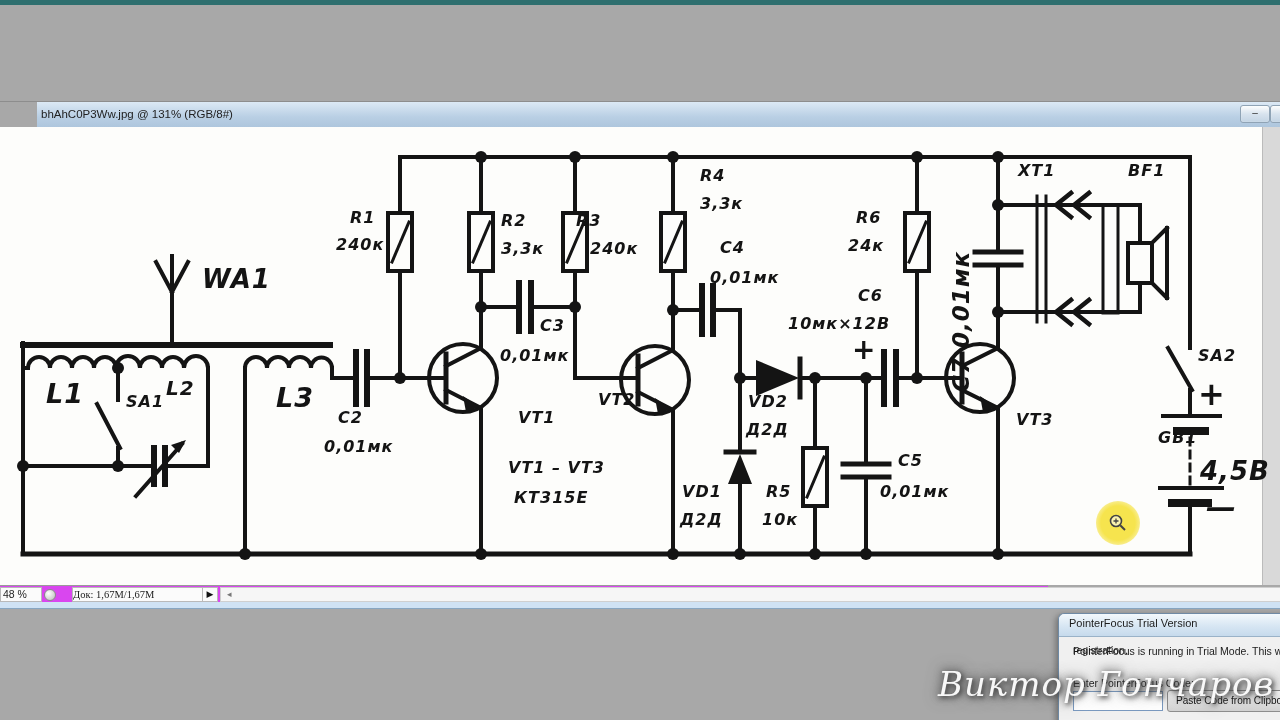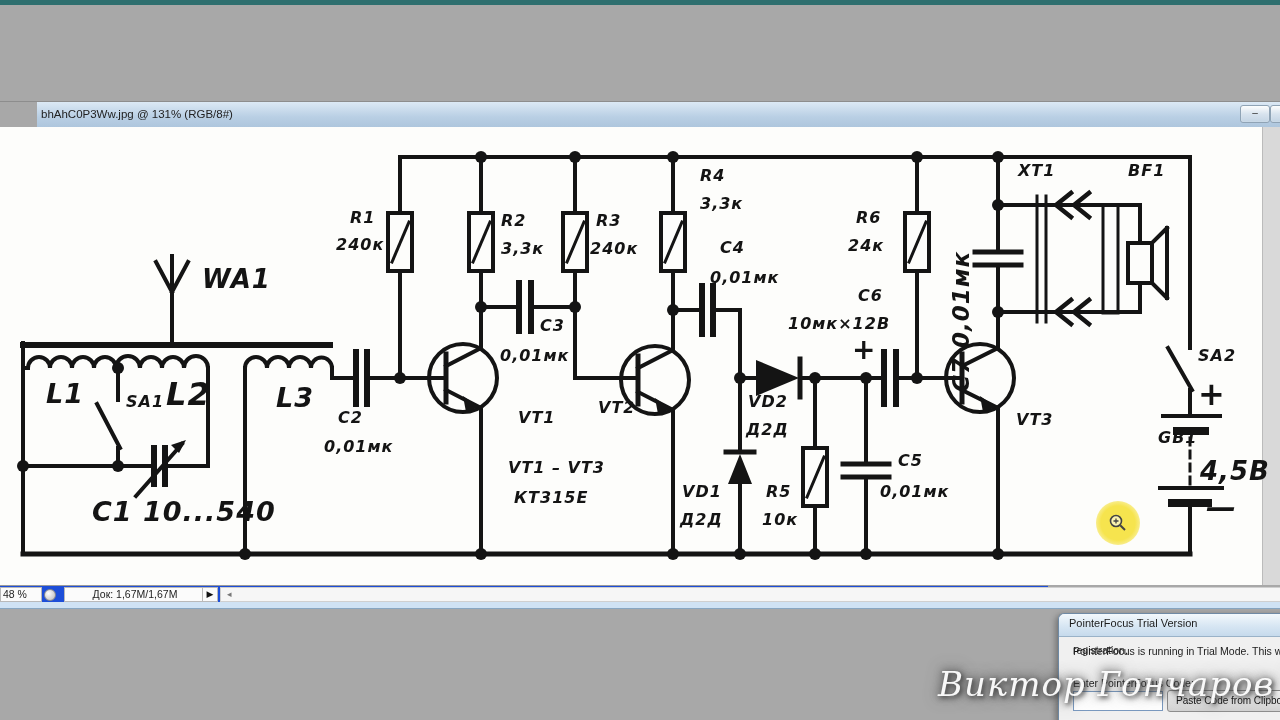--- a/index.html
+++ b/index.html
@@ -24,27 +24,27 @@
   #schematic-svg{position:absolute;left:0;top:0;width:1280px;height:720px;pointer-events:none;}
   
   .lbl{position:absolute;font-family:"DejaVu Sans",sans-serif;font-style:italic;font-weight:bold;
        color:#141414;font-size:16px;letter-spacing:1px;white-space:nowrap;line-height:1;}
   .vert{transform:rotate(-90deg);transform-origin:0 0;}
   
   #magnifier-spot{position:absolute;left:1096px;top:501px;width:44px;height:44px;border-radius:50%;
        background:radial-gradient(circle,#f6e44e 55%,rgba(246,228,78,.55) 75%,rgba(246,228,78,0) 100%);}
   #magnifier-spot svg{position:absolute;left:12px;top:12px;}
   
-  #statusbar{position:absolute;left:0;top:585px;width:1048px;height:16px;background:#1d4ed8;border-top:1px solid #9a9a9a;
+  #statusbar{position:absolute;left:0;top:585px;width:1048px;height:16px;background:#d946ef;border-top:1px solid #9a9a9a;
              font-size:10.5px;color:#222;}
   .sb-field{position:absolute;top:1px;height:13px;border:1px solid #b9b9b9;background:#fbfbfb;line-height:13px;}
   #sb-zoom{left:0;width:38px;padding-left:2px;}
   #sb-icon{position:absolute;left:44px;top:3px;width:10px;height:10px;border-radius:50%;
            background:radial-gradient(circle at 35% 35%,#fefefe,#b8b8b8);border:1px solid #8a8a8a;}
-  #sb-doc{left:64px;width:140px;text-align:center;}
+  #sb-doc{left:72px;width:140px;font-family:Liberation Serif, serif;}
   #sb-arrow{position:absolute;left:202px;top:1px;width:14px;height:13px;border:1px solid #b9b9b9;background:#fbfbfb;
             text-align:center;line-height:12px;font-size:9px;color:#111;}
   #sb-scroll{position:absolute;left:220px;top:1px;width:1060px;height:13px;background:#f6f6f6;border:1px solid #cfcfcf;
              color:#777;font-size:9px;line-height:12px;padding-left:6px;}
   #bottom-strip{position:absolute;left:0;top:602px;width:1280px;height:6px;background:#cfe2f4;border-bottom:1px solid #87a6c2;}
   
   #pf-window{position:absolute;left:1058px;top:613px;width:300px;height:140px;background:#f0f0f0;
              border:1px solid #6f8aa5;border-right:none;border-radius:6px 0 0 0;box-shadow:-2px 2px 6px rgba(0,0,0,.35);}
   #pf-titlebar{height:19px;background:linear-gradient(#f3f8fc,#d7e6f3 55%,#c6daec);border-bottom:1px solid #9ab2c8;
                border-radius:6px 0 0 0;padding:3px 0 0 10px;font-size:11px;color:#1c1c1c;}
@@ -245,40 +245,39 @@
         <circle cx="866" cy="554" r="6"></circle>
       <circle cx="998" cy="554" r="6"></circle>
       <circle cx="118" cy="368" r="6"></circle>
         <circle cx="23" cy="466" r="6"></circle>
         <circle cx="118" cy="466" r="6"></circle>
     </g>
   </svg>
 
   <div class="lbl" style="left:202px;top:266px;font-size:26px">WA1</div>
   <div class="lbl" style="left:46px;top:380px;font-size:27px">L1</div>
-  <div class="lbl" style="left:166px;top:378px;font-size:32px">L2</div>
+  <div class="lbl" style="left:166px;top:378px;font-size:20px">L2</div>
   <div class="lbl" style="left:276px;top:384px;font-size:27px">L3</div>
   <div class="lbl" style="left:126px;top:394px">SA1</div>
-  <div class="lbl" style="left:92px;top:498px;font-size:27px">С1 10...540</div>
   <div class="lbl" style="left:338px;top:410px">С2</div>
   <div class="lbl" style="left:324px;top:439px">0,01мк</div>
   <div class="lbl" style="left:350px;top:210px">R1</div>
   <div class="lbl" style="left:336px;top:237px">240к</div>
   <div class="lbl" style="left:501px;top:213px">R2</div>
   <div class="lbl" style="left:501px;top:241px">3,3к</div>
-  <div class="lbl" style="left:596px;top:213px">R3</div>
+  <div class="lbl" style="left:576px;top:213px">R3</div>
   <div class="lbl" style="left:590px;top:241px">240к</div>
   <div class="lbl" style="left:700px;top:168px">R4</div>
   <div class="lbl" style="left:700px;top:196px">3,3к</div>
   <div class="lbl" style="left:540px;top:318px">С3</div>
   <div class="lbl" style="left:500px;top:348px">0,01мк</div>
   <div class="lbl" style="left:720px;top:240px">С4</div>
   <div class="lbl" style="left:710px;top:270px">0,01мк</div>
   <div class="lbl" style="left:518px;top:410px">VT1</div>
-  <div class="lbl" style="left:598px;top:400px">VT2</div>
+  <div class="lbl" style="left:598px;top:392px">VT2</div>
   <div class="lbl" style="left:508px;top:460px">VT1 – VT3</div>
   <div class="lbl" style="left:514px;top:490px">КТ315Е</div>
   <div class="lbl" style="left:748px;top:394px">VD2</div>
   <div class="lbl" style="left:746px;top:422px">Д2Д</div>
   <div class="lbl" style="left:682px;top:484px">VD1</div>
   <div class="lbl" style="left:680px;top:512px">Д2Д</div>
   <div class="lbl" style="left:766px;top:484px">R5</div>
   <div class="lbl" style="left:762px;top:512px">10к</div>
   <div class="lbl" style="left:898px;top:453px">С5</div>
   <div class="lbl" style="left:880px;top:484px">0,01мк</div>

